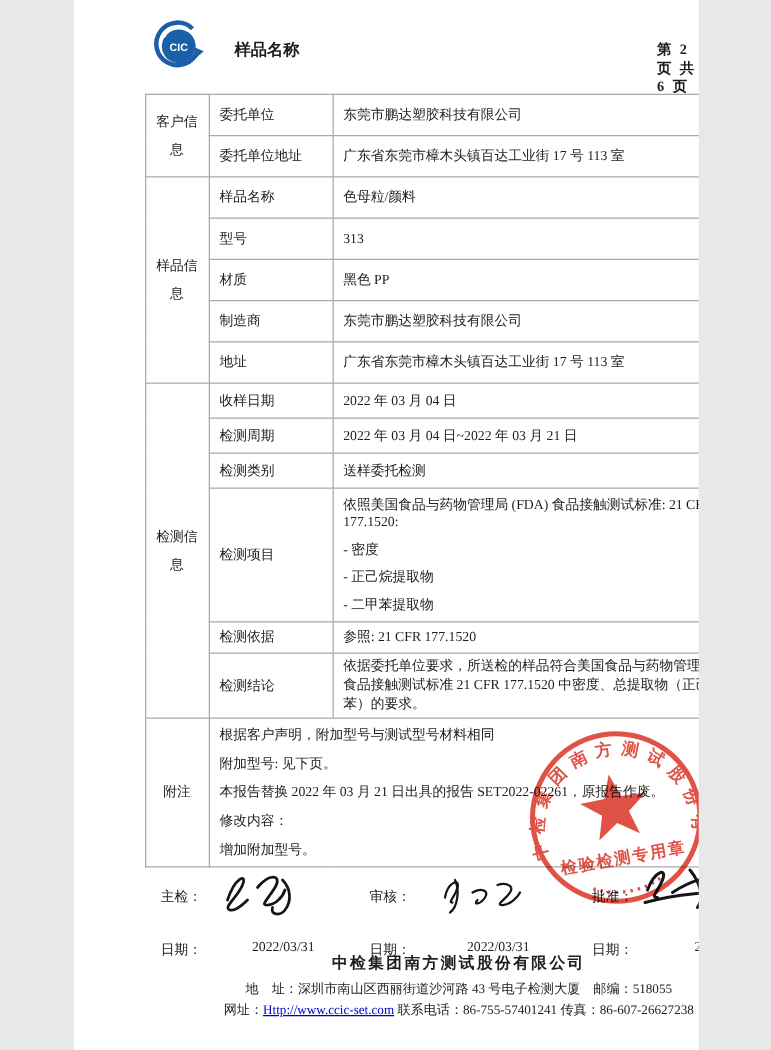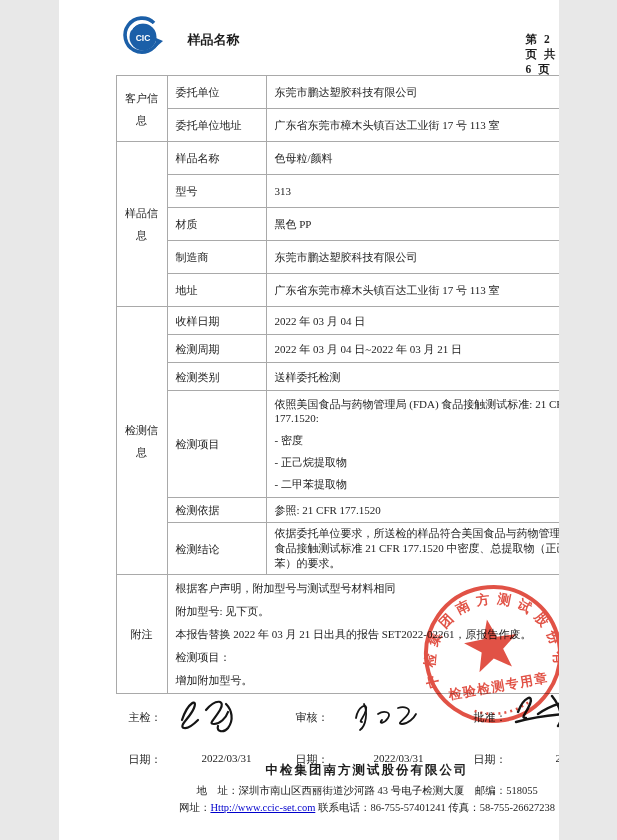--- a/index.html
+++ b/index.html
@@ -128,21 +128,21 @@
         <td>检测结论</td>
         <td class="concl">依据委托单位要求，所送检的样品符合美国食品与药物管理局 (FDA) 食品接触测试标准 21 CFR 177.1520 中密度、总提取物（正己烷、二甲苯）的要求。</td>
       </tr>
 
       <tr style="height:115px;">
         <td class="sec">附注</td>
         <td class="note-cell" colspan="2">
           <p>根据客户声明，附加型号与测试型号材料相同</p>
           <p>附加型号: 见下页。</p>
           <p>本报告替换 2022 年 03 月 21 日出具的报告 SET2022-02261，原报告作废。</p>
-          <p>检测项目：</p>
+          <p>修改内容：</p>
           <p>增加附加型号。</p>
         </td>
       </tr>
     </tbody>
       </table>
   </div>
 
   <div class="signoff">
     <div class="so-col c1">
       <span class="so-role" style="left:13px;top:20px;">主检：</span>
@@ -192,17 +192,17 @@
   </svg>
 
   <div class="footer">
     <div class="f-company">中检集团南方测试股份有限公司</div>
     <div class="f-line">
       <span>地　址：</span><span>深圳市南山区西丽街道沙河路 43 号电子检测大厦</span>　<span>邮编：</span><span>518055</span>
     </div>
     <div class="f-line">
       <span>网址：</span><a class="f-link" href="#">Http://www.ccic-set.com</a>
       <span>联系电话：</span><span>86-755-57401241</span>
-      <span>传真：</span><span>58-755-26627238</span>
+      <span>传真：</span><span>86-607-26627238</span>
     </div>
   </div>
 
 </div>
 
 </body></html>

